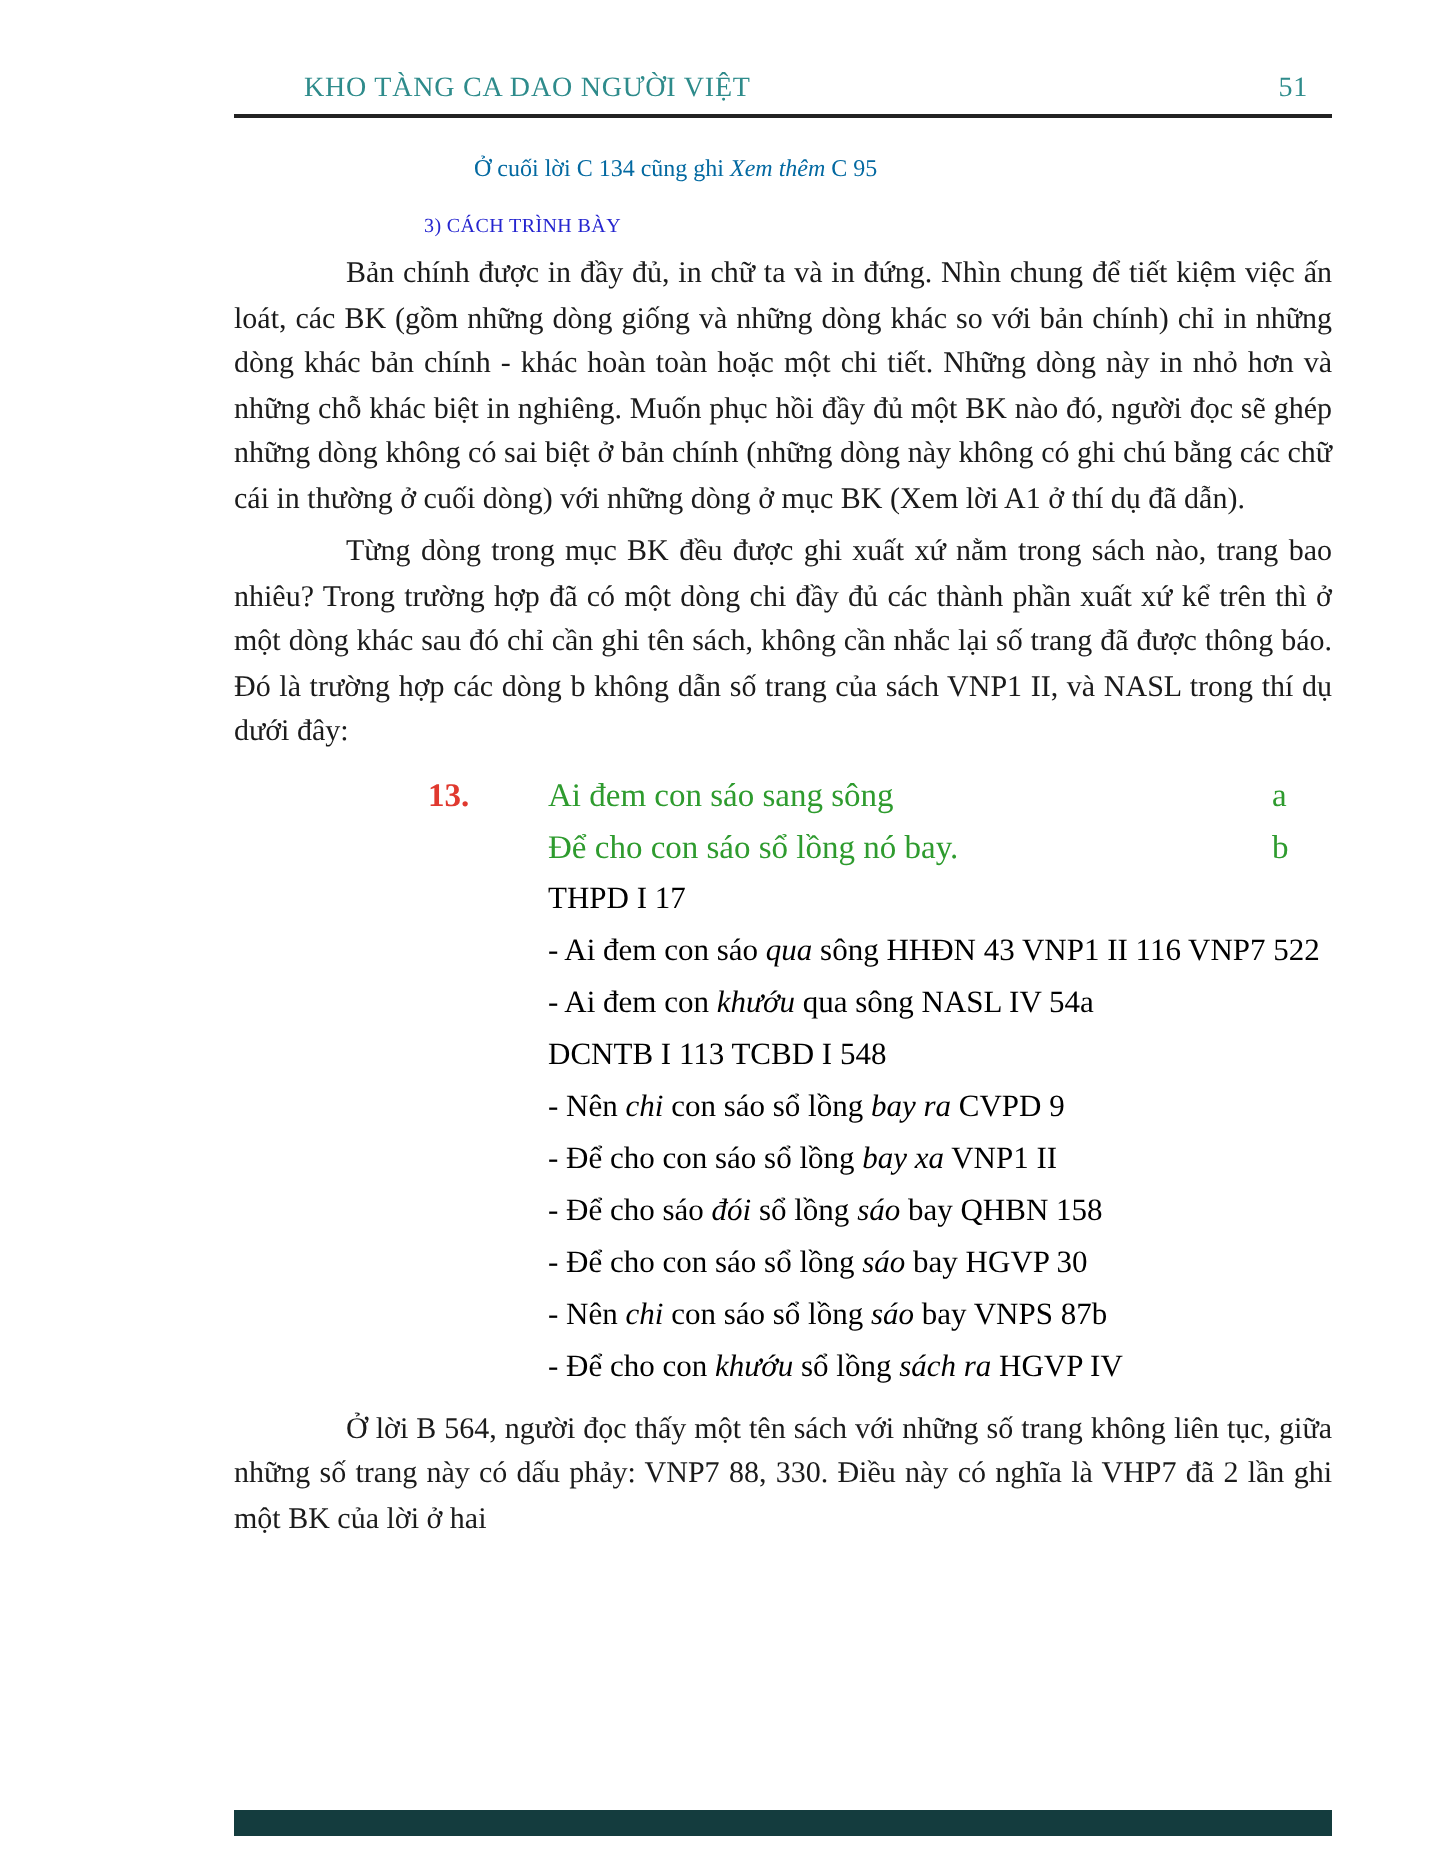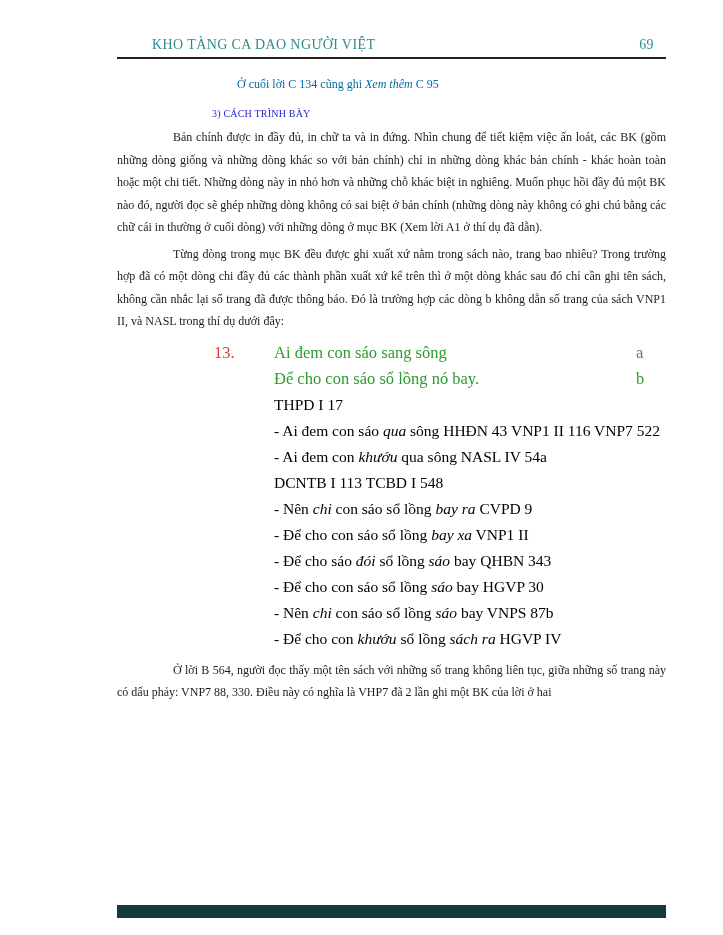--- a/index.html
+++ b/index.html
@@ -37,37 +37,37 @@
   }
   .section-heading {
     margin: 13px 0 0 183px;
     font-size: 10px;
     letter-spacing: 0.2px;
     color: #2424cf;
   }
   p.body {
     width: 549px;
     margin: 4px 86px 0 88px;
-    font-size: 12px;
+    font-size: 15px;
     line-height: 22.5px;
     text-align: justify;
     text-indent: 56px;
   }
   p.body.first { margin-top: 7px; }
   p.body.last { margin-top: 7px; }
   .entry { margin-top: 7px; }
   .verse-row {
     display: flex;
     margin-left: 185px;
     width: 452px;
     font-size: 16.5px;
     line-height: 26px;
     color: #2e9b2e;
   }
-  .entry-num { width: 60px; color: #e0392f; }
+  .entry-num { width: 60px; color: #e0392f; font-weight: bold; }
   .verse-text { flex: 1; }
   .verse-marker { width: 30px; }
   .citations {
     margin-left: 245px;
     font-size: 15.5px;
     line-height: 26px;
     color: #000000;
   }
   .cit-line { white-space: nowrap; }
   .footer-bar {
@@ -79,21 +79,21 @@
     background: #143c3e;
   }
 </style>
 </head>
 <body>
 
 <div class="page">
 
   <div class="header">
     <span>KHO TÀNG CA DAO NGƯỜI VIỆT</span>
-    <span>69</span>
+    <span>51</span>
   </div>
 
   <div class="rule"></div>
 
   <p class="intro"><span>Ở cuối lời C 134 cũng ghi </span><i>Xem thêm</i><span> C 95</span></p>
 
   <div class="section-heading">3) CÁCH TRÌNH BÀY</div>
 
   <p class="body first">Bản chính được in đầy đủ, in chữ ta và in đứng. Nhìn chung để tiết kiệm việc ấn loát, các BK (gồm những dòng giống và những dòng khác so với bản chính) chỉ in những dòng khác bản chính - khác hoàn toàn hoặc một chi tiết. Những dòng này in nhỏ hơn và những chỗ khác biệt in nghiêng. Muốn phục hồi đầy đủ một BK nào đó, người đọc sẽ ghép những dòng không có sai biệt ở bản chính (những dòng này không có ghi chú bằng các chữ cái in thường ở cuối dòng) với những dòng ở mục BK (Xem lời A1 ở thí dụ đã dẫn).</p>
 
@@ -110,21 +110,21 @@
       <span class="verse-text">Để cho con sáo sổ lồng nó bay.</span>
       <span class="verse-marker">b</span>
     </div>
     <div class="citations" id="citations">
         <div class="cit-line"><span>THPD I 17</span></div>
         <div class="cit-line"><span>- Ai đem con sáo </span><i>qua</i><span> sông HHĐN 43 VNP1 II 116 VNP7 522</span></div>
         <div class="cit-line"><span>- Ai đem con </span><i>khướu</i><span> qua sông NASL IV 54a</span></div>
         <div class="cit-line"><span>DCNTB I 113 TCBD I 548</span></div>
         <div class="cit-line"><span>- Nên </span><i>chi</i><span> con sáo sổ lồng </span><i>bay ra</i><span> CVPD 9</span></div>
         <div class="cit-line"><span>- Để cho con sáo sổ lồng </span><i>bay xa</i><span> VNP1 II</span></div>
-        <div class="cit-line"><span>- Để cho sáo </span><i>đói</i><span> sổ lồng </span><i>sáo</i><span> bay QHBN 343</span></div>
+        <div class="cit-line"><span>- Để cho sáo </span><i>đói</i><span> sổ lồng </span><i>sáo</i><span> bay QHBN 158</span></div>
         <div class="cit-line"><span>- Để cho con sáo sổ lồng </span><i>sáo</i><span> bay HGVP 30</span></div>
         <div class="cit-line"><span>- Nên </span><i>chi</i><span> con sáo sổ lồng </span><i>sáo</i><span> bay VNPS 87b</span></div>
         <div class="cit-line"><span>- Để cho con </span><i>khướu</i><span> sổ lồng </span><i>sách ra</i><span> HGVP IV</span></div>
       </div>
   </div>
 
   <p class="body last">Ở lời B 564, người đọc thấy một tên sách với những số trang không liên tục, giữa những số trang này có dấu phảy: VNP7 88, 330. Điều này có nghĩa là VHP7 đã 2 lần ghi một BK của lời ở hai</p>
 
   <div class="footer-bar"></div>
 

